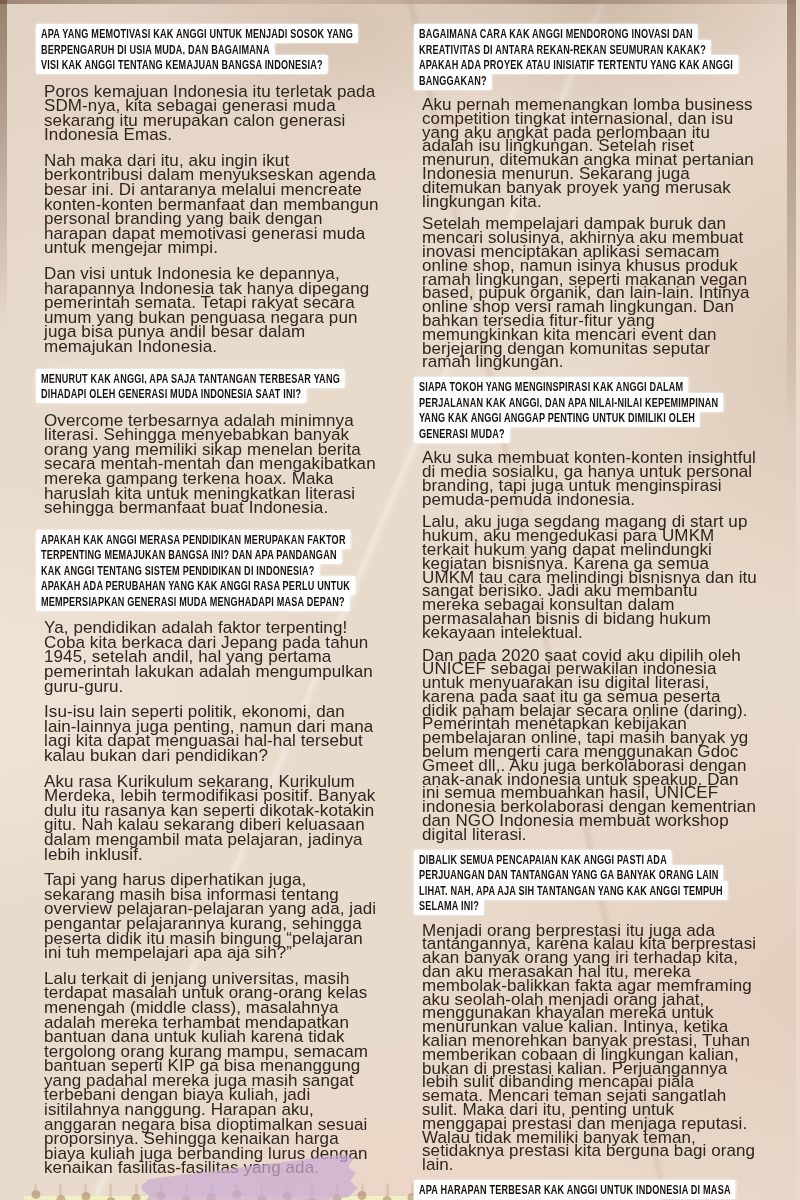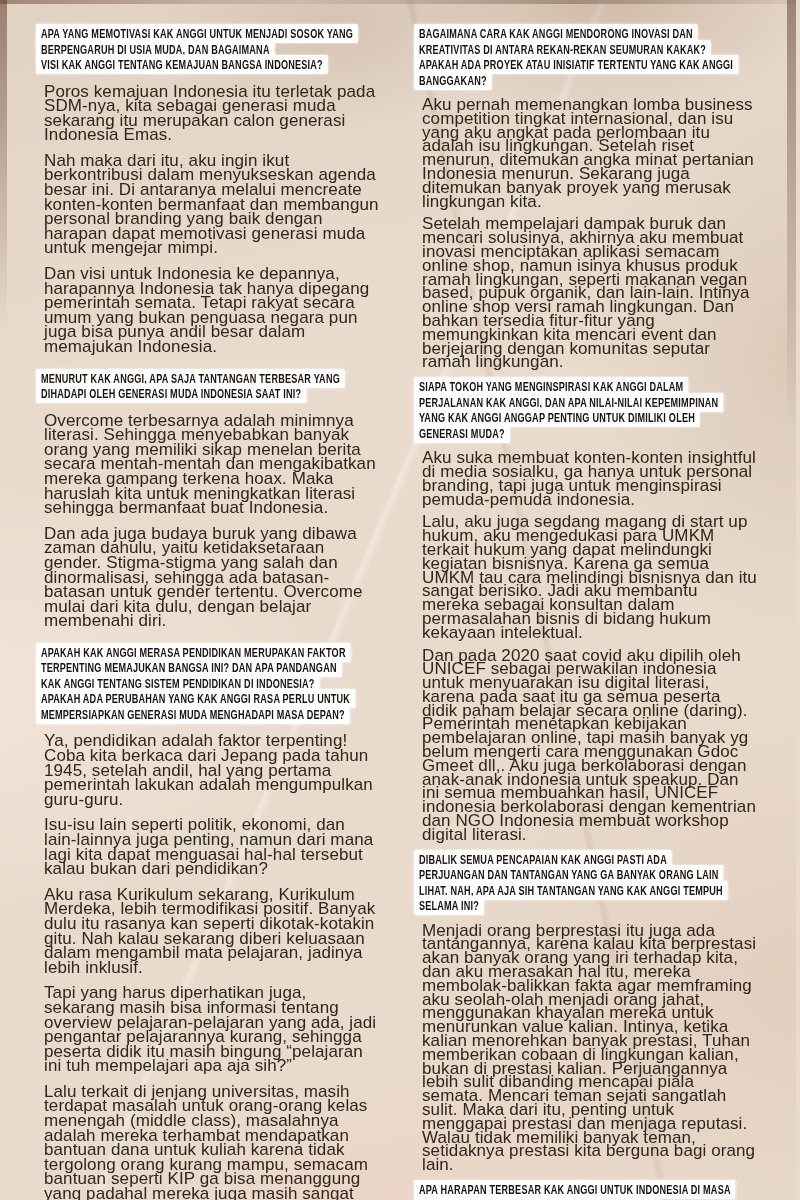--- a/index.html
+++ b/index.html
@@ -79,21 +79,20 @@
 BERPENGARUH DI USIA MUDA, DAN BAGAIMANA
 VISI KAK ANGGI TENTANG KEMAJUAN BANGSA INDONESIA?</span></h2>
           <p class="para">Poros kemajuan Indonesia itu terletak pada SDM-nya, kita sebagai generasi muda sekarang itu merupakan calon generasi Indonesia Emas.</p>
           <p class="para">Nah maka dari itu, aku ingin ikut berkontribusi dalam menyukseskan agenda besar ini. Di antaranya melalui mencreate konten-konten bermanfaat dan membangun personal branding yang baik dengan harapan dapat memotivasi generasi muda untuk mengejar mimpi.</p>
           <p class="para">Dan visi untuk Indonesia ke depannya, harapannya Indonesia tak hanya dipegang pemerintah semata. Tetapi rakyat secara umum yang bukan penguasa negara pun juga bisa punya andil besar dalam memajukan Indonesia.</p>
         </section>
         <section class="qa-section">
           <h2 class="question"><span class="hl">MENURUT KAK ANGGI, APA SAJA TANTANGAN TERBESAR YANG
 DIHADAPI OLEH GENERASI MUDA INDONESIA SAAT INI?</span></h2>
           <p class="para">Overcome terbesarnya adalah minimnya literasi. Sehingga menyebabkan banyak orang yang memiliki sikap menelan berita secara mentah-mentah dan mengakibatkan mereka gampang terkena hoax. Maka haruslah kita untuk meningkatkan literasi sehingga bermanfaat buat Indonesia.</p>
-          <p class="para">Dan ada juga budaya buruk yang dibawa zaman dahulu, yaitu ketidaksetaraan gender. Stigma-stigma yang salah dan dinormalisasi, sehingga ada batasan-batasan untuk gender tertentu. Overcome mulai dari kita dulu, dengan belajar membenahi diri.</p>
         </section>
         <section class="qa-section">
           <h2 class="question"><span class="hl">APAKAH KAK ANGGI MERASA PENDIDIKAN MERUPAKAN FAKTOR
 TERPENTING MEMAJUKAN BANGSA INI? DAN APA PANDANGAN
 KAK ANGGI TENTANG SISTEM PENDIDIKAN DI INDONESIA?
 APAKAH ADA PERUBAHAN YANG KAK ANGGI RASA PERLU UNTUK
 MEMPERSIAPKAN GENERASI MUDA MENGHADAPI MASA DEPAN?</span></h2>
           <p class="para">Ya, pendidikan adalah faktor terpenting! Coba kita berkaca dari Jepang pada tahun 1945, setelah andil, hal yang pertama pemerintah lakukan adalah mengumpulkan guru-guru.</p>
           <p class="para">Isu-isu lain seperti politik, ekonomi, dan lain-lainnya juga penting, namun dari mana lagi kita dapat menguasai hal-hal tersebut kalau bukan dari pendidikan?</p>
           <p class="para">Aku rasa Kurikulum sekarang, Kurikulum Merdeka, lebih termodifikasi positif. Banyak dulu itu rasanya kan seperti dikotak-kotakin gitu. Nah kalau sekarang diberi keluasaan dalam mengambil mata pelajaran, jadinya lebih inklusif.</p>

